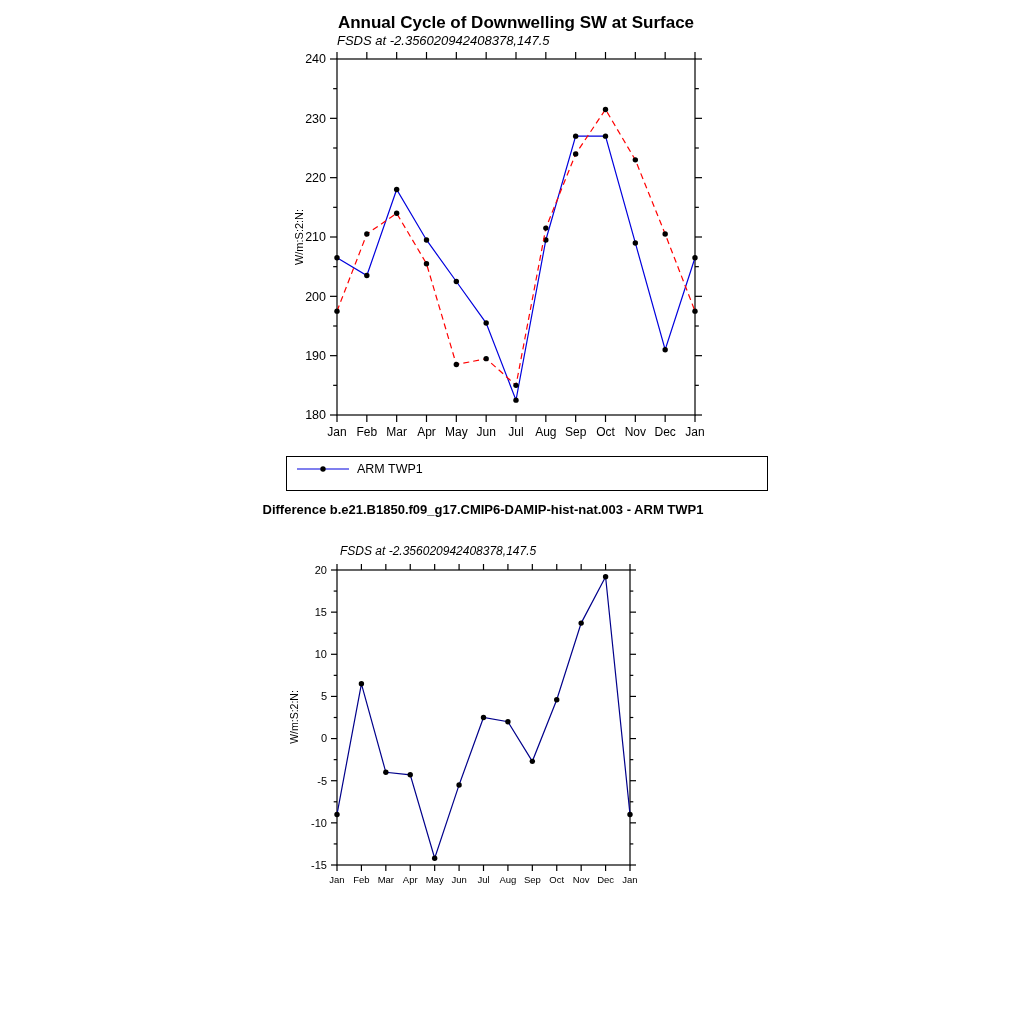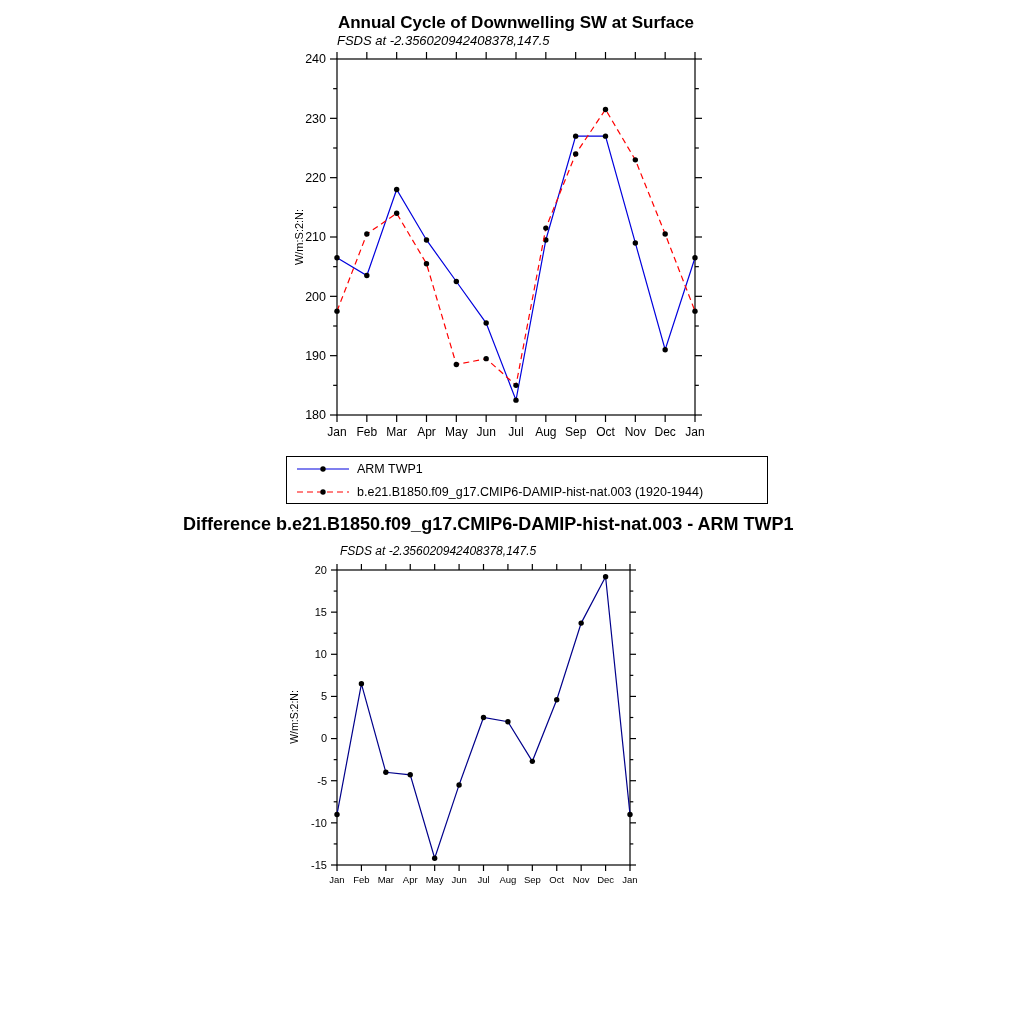--- a/index.html
+++ b/index.html
@@ -12,27 +12,27 @@
   .chart-subtitle{white-space:nowrap;font-style:italic;}
   .ylabel{
     transform:translate(-50%,-50%) rotate(-90deg);
     white-space:nowrap;
   }
   #title1{left:216px;top:4px;width:600px;font-size:17px;margin-top:9px;}
   #subtitle1{left:337px;top:33px;font-size:13px;}
   #ylabel1{left:299px;top:237px;font-size:11px;}
   #chart1-svg{left:0;top:50px;}
   #legend-box{
-    left:286px;top:456px;width:482px;height:48px;
+    left:286px;top:456px;width:482px;height:35px;
     border:1px solid #000;box-sizing:border-box;
-    display:flex;flex-direction:column;
+    display:flex;
   }
   .legend-row{display:flex;align-items:center;height:24px;padding-left:8px;}
   .legend-label{font-size:12.5px;margin-left:4px;white-space:nowrap;}
-  #title2{left:183px;top:514px;width:600px;font-size:18px;}
+  #title2{left:183px;top:502px;width:600px;font-size:13px;}
   #subtitle2{left:340px;top:544px;font-size:12px;}
   #ylabel2{left:294px;top:717px;font-size:10.5px;}
   #chart2-svg{left:0;top:558px;}
   svg text{font-family:"Liberation Sans",sans-serif;fill:#000;}
 </style>
 </head>
 <body>
 
 <div id="title1" class="abs chart-title">Annual Cycle of Downwelling SW at Surface</div>
 <div id="subtitle1" class="abs chart-subtitle">FSDS at -2.356020942408378,147.5</div>
@@ -142,27 +142,20 @@
   </svg>
 
 <div id="legend-box" class="abs">
   <div class="legend-row">
     <svg id="leg0" width="58" height="14">
         <line x1="2" y1="7" x2="54" y2="7" stroke="#0000dd" stroke-width="1.2"></line>
         <circle cx="28" cy="7" r="2.7" fill="#000"></circle>
       </svg>
     <span class="legend-label">ARM TWP1</span>
   </div>
-  <div class="legend-row">
-    <svg id="leg1" width="58" height="14">
-        <line x1="2" y1="7" x2="54" y2="7" stroke="#ff0000" stroke-width="1.2" stroke-dasharray="6,4"></line>
-        <circle cx="28" cy="7" r="2.7" fill="#000"></circle>
-      </svg>
-    <span class="legend-label">b.e21.B1850.f09_g17.CMIP6-DAMIP-hist-nat.003 (1920-1944)</span>
-  </div>
 </div>
 
 <div id="title2" class="abs chart-title">Difference b.e21.B1850.f09_g17.CMIP6-DAMIP-hist-nat.003 - ARM TWP1</div>
 <div id="subtitle2" class="abs chart-subtitle">FSDS at -2.356020942408378,147.5</div>
 <div id="ylabel2" class="abs ylabel">W/m:S:2:N:</div>
 <svg id="chart2-svg" class="abs" width="1024" height="340">
     <rect x="337" y="12" width="293" height="295" fill="none" stroke="#000" stroke-width="1.2"></rect>
     <line x1="331" y1="307" x2="337" y2="307" stroke="#000" stroke-width="1.2"></line>
     <line x1="630" y1="307" x2="636" y2="307" stroke="#000" stroke-width="1.2"></line>
     <text x="327" y="310.85" text-anchor="end" font-size="11">-15</text>

